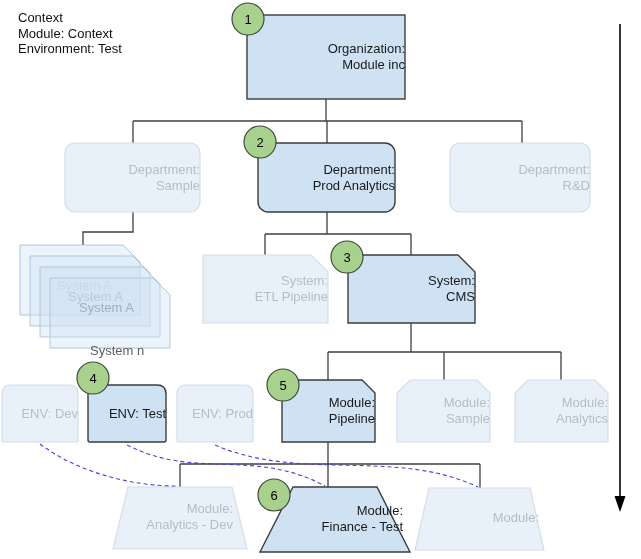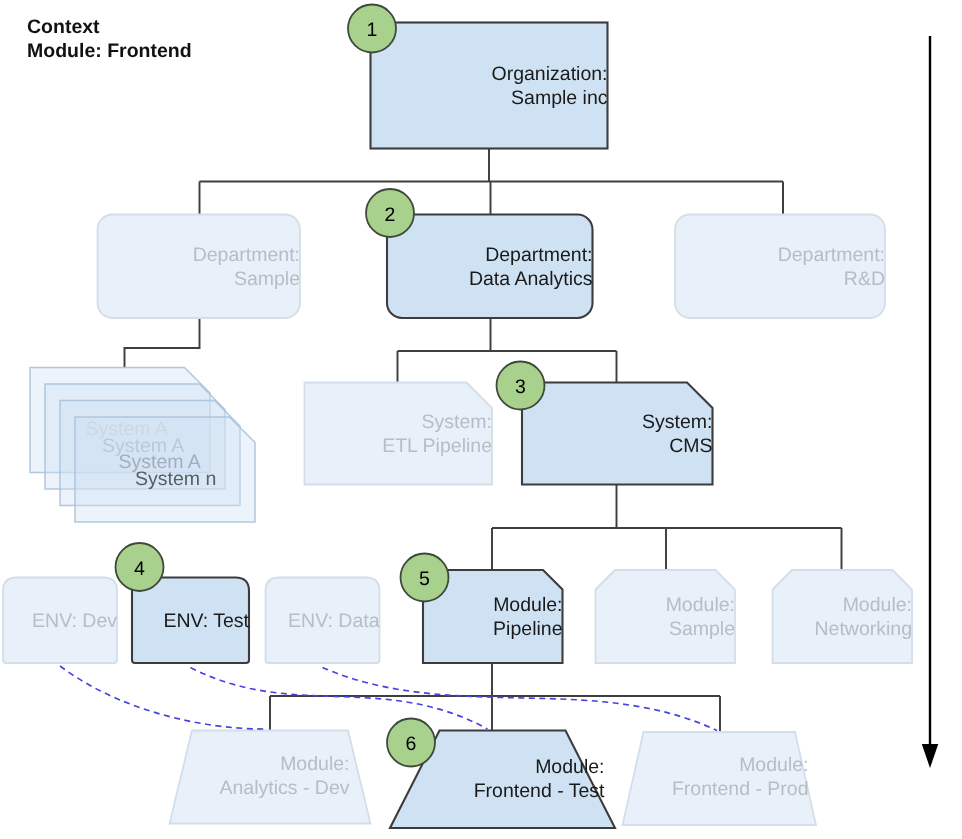--- a/index.html
+++ b/index.html
@@ -3,30 +3,30 @@
 <meta charset="utf-8">
 <style>
   html,body { margin:0; padding:0; background:#fff; }
   .canvas {
     position:relative; width:641px; height:559px; background:#ffffff;
     font-family:"Liberation Sans", sans-serif; overflow:hidden;
   }
   .canvas svg { position:absolute; left:0; top:0; }
   .context {
     position:absolute; left:18px; top:10px; font-size:13px; line-height:15.5px;
-    color:#111; white-space:nowrap;font-weight:bold;
+    color:#111; white-space:nowrap;
   }
   .label {
     position:absolute; display:flex; flex-direction:column; align-items:flex-end;
     justify-content:center; text-align:center; font-size:13px; line-height:16px;
     color:#1a1a1a; pointer-events:none;
   }
   .label.faded { color:#b6bdc5; }
   .stack-label { position:absolute; font-size:13px; white-space:nowrap; pointer-events:none; }
-  .s1 { color:#ccd7e2; } .s2 { color:#bdc9d5; } .s3 { color:#a3aeb9; } .s4 { color:#585e66; }
+  .s1 { color:#ccd7e2; } .s2 { color:#bdc9d5; } .s3 { color:#a3aeb9; } .s4 { color:#585e66;margin-top:32px; }
   .hl-shape    { fill:#cfe2f3; stroke:#3c3c3c; stroke-width:1.4; }
   .faded-shape { fill:#e8f0f9; stroke:#d3dee9; stroke-width:1.2; }
   .stack-shape { fill:rgba(207,226,243,0.40); stroke:rgba(170,195,218,0.9); stroke-width:1; }
   .connector   { fill:none; stroke:#3f3f3f; stroke-width:1.3; }
   .dashed-link { fill:none; stroke:#4444dd; stroke-width:1.1; stroke-dasharray:4 3; }
   .badge       { fill:#a9d18e; stroke:#3e4a39; stroke-width:1.2; }
   .badge-num   { font-size:13px; fill:#000; text-anchor:middle; font-family:"Liberation Sans", sans-serif; }
   .arrow-line  { stroke:#000; stroke-width:1.6; fill:none; }
   .arrow-head  { fill:#000; stroke:none; }
 </style>
@@ -86,36 +86,37 @@
     <circle class="badge" cx="93" cy="378" r="16"></circle>
     <text class="badge-num" x="93" y="383">4</text>
     <circle class="badge" cx="283" cy="385" r="16"></circle>
     <text class="badge-num" x="283" y="390">5</text>
     <circle class="badge" cx="274" cy="495" r="16"></circle>
     <text class="badge-num" x="274" y="500">6</text>
   </svg>
 
   <div class="context">
     <div>Context</div>
-    <div>Module: Frontend</div>
+    <div>Module: Context</div>
+    <div>Environment: Test</div>
   </div>
 
   <div class="label" style="left:247px;top:15px;width:158px;height:84px">
     <span>Organization:</span>
-    <span>Sample inc</span>
+    <span>Module inc</span>
   </div>
 
   <div class="label faded" style="left:65px;top:143px;width:135px;height:69px">
     <span>Department:</span>
     <span>Sample</span>
   </div>
 
   <div class="label" style="left:258px;top:143px;width:137px;height:69px">
     <span>Department:</span>
-    <span>Data Analytics</span>
+    <span>Prod Analytics</span>
   </div>
 
   <div class="label faded" style="left:450px;top:143px;width:140px;height:69px">
     <span>Department:</span>
     <span>R&amp;D</span>
   </div>
 
   <span class="stack-label s1" style="left:57px;top:278px">System A</span>
   <span class="stack-label s2" style="left:68px;top:289px">System A</span>
   <span class="stack-label s3" style="left:79px;top:300px">System A</span>
@@ -131,42 +132,41 @@
     <span>CMS</span>
   </div>
 
   <div class="label" style="left:88px;top:385px;width:78px;height:57px">
     <span>ENV: Test</span>
   </div>
   <div class="label faded" style="left:2px;top:385px;width:76px;height:57px">
     <span>ENV: Dev</span>
   </div>
   <div class="label faded" style="left:177px;top:385px;width:76px;height:57px">
-    <span>ENV: Data</span>
+    <span>ENV: Prod</span>
   </div>
 
   <div class="label" style="left:282px;top:380px;width:93px;height:62px">
     <span>Module:</span>
     <span>Pipeline</span>
   </div>
   <div class="label faded" style="left:397px;top:380px;width:93px;height:62px">
     <span>Module:</span>
     <span>Sample</span>
   </div>
   <div class="label faded" style="left:515px;top:380px;width:93px;height:62px">
     <span>Module:</span>
-    <span>Networking</span>
+    <span>Analytics</span>
   </div>
 
   <div class="label faded" style="left:115px;top:487px;width:118px;height:60px">
     <span>Module:</span>
     <span>Analytics - Dev</span>
   </div>
   <div class="label" style="left:267px;top:487px;width:136px;height:63px">
     <span>Module:</span>
-    <span>Frontend - Test</span>
+    <span>Finance - Test</span>
   </div>
   <div class="label faded" style="left:417px;top:488px;width:122px;height:60px">
     <span>Module:</span>
-    <span>Frontend - Prod</span>
   </div>
 
 </div>
 
 </body></html>

